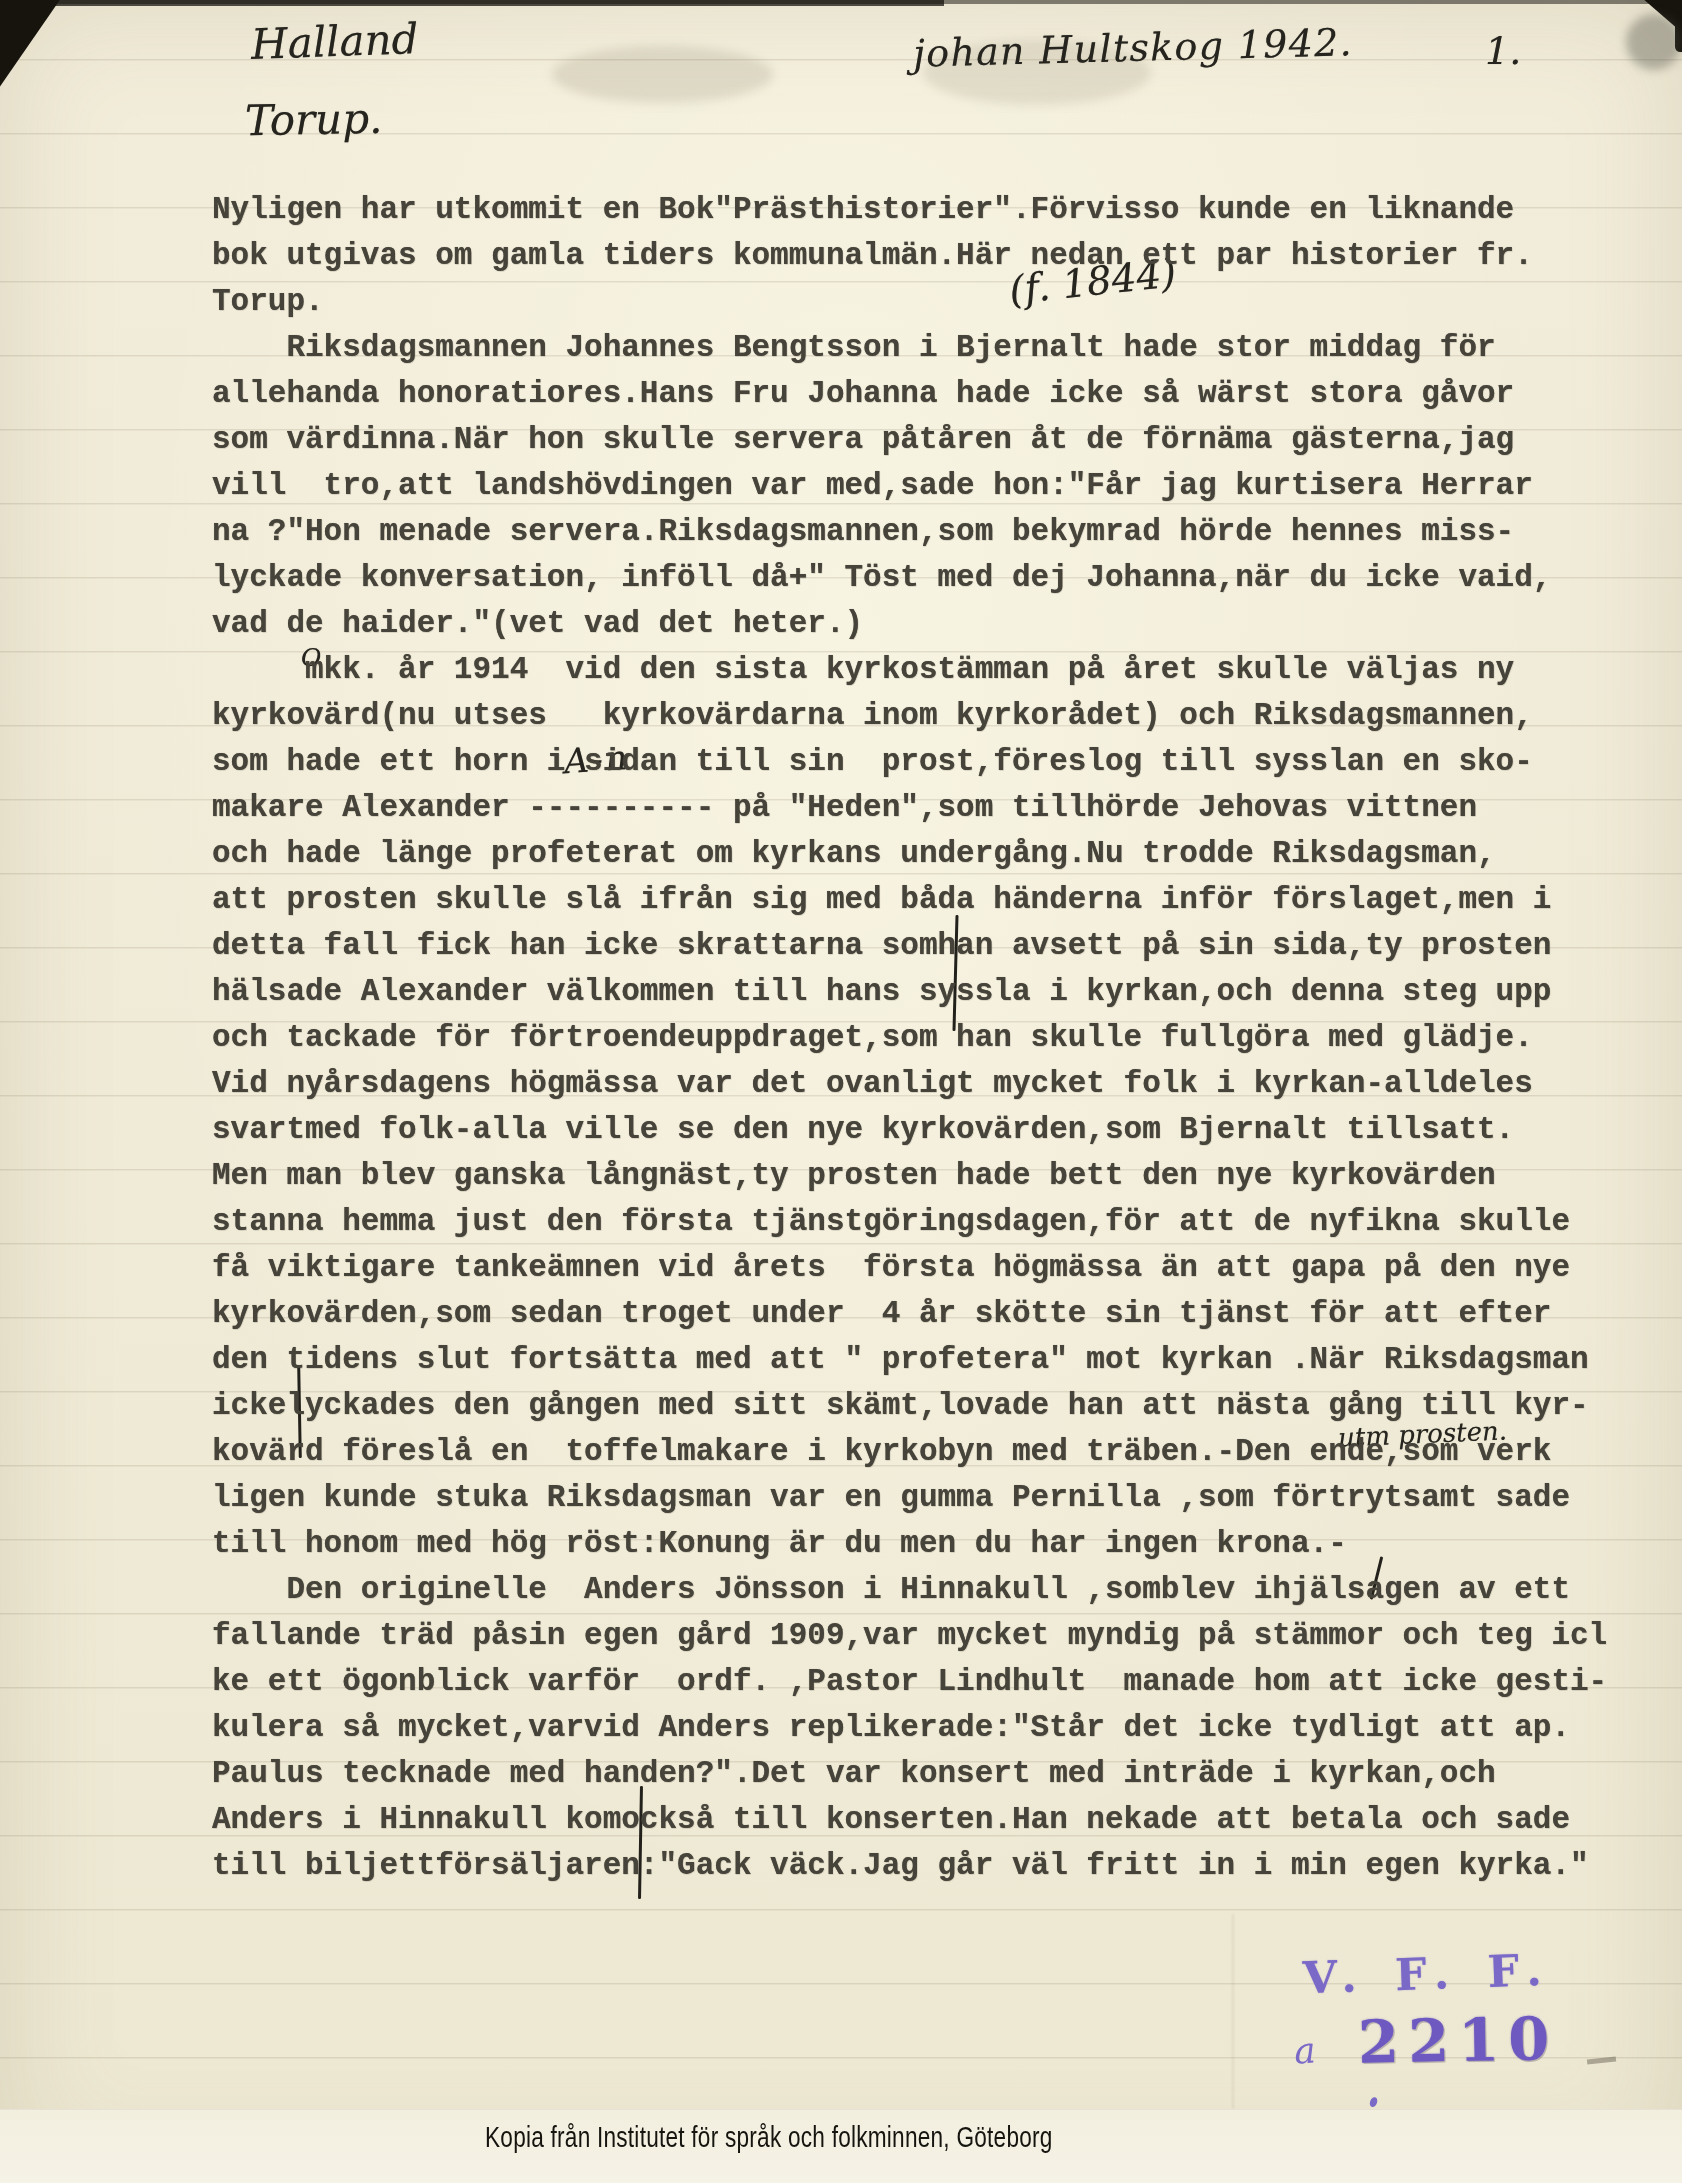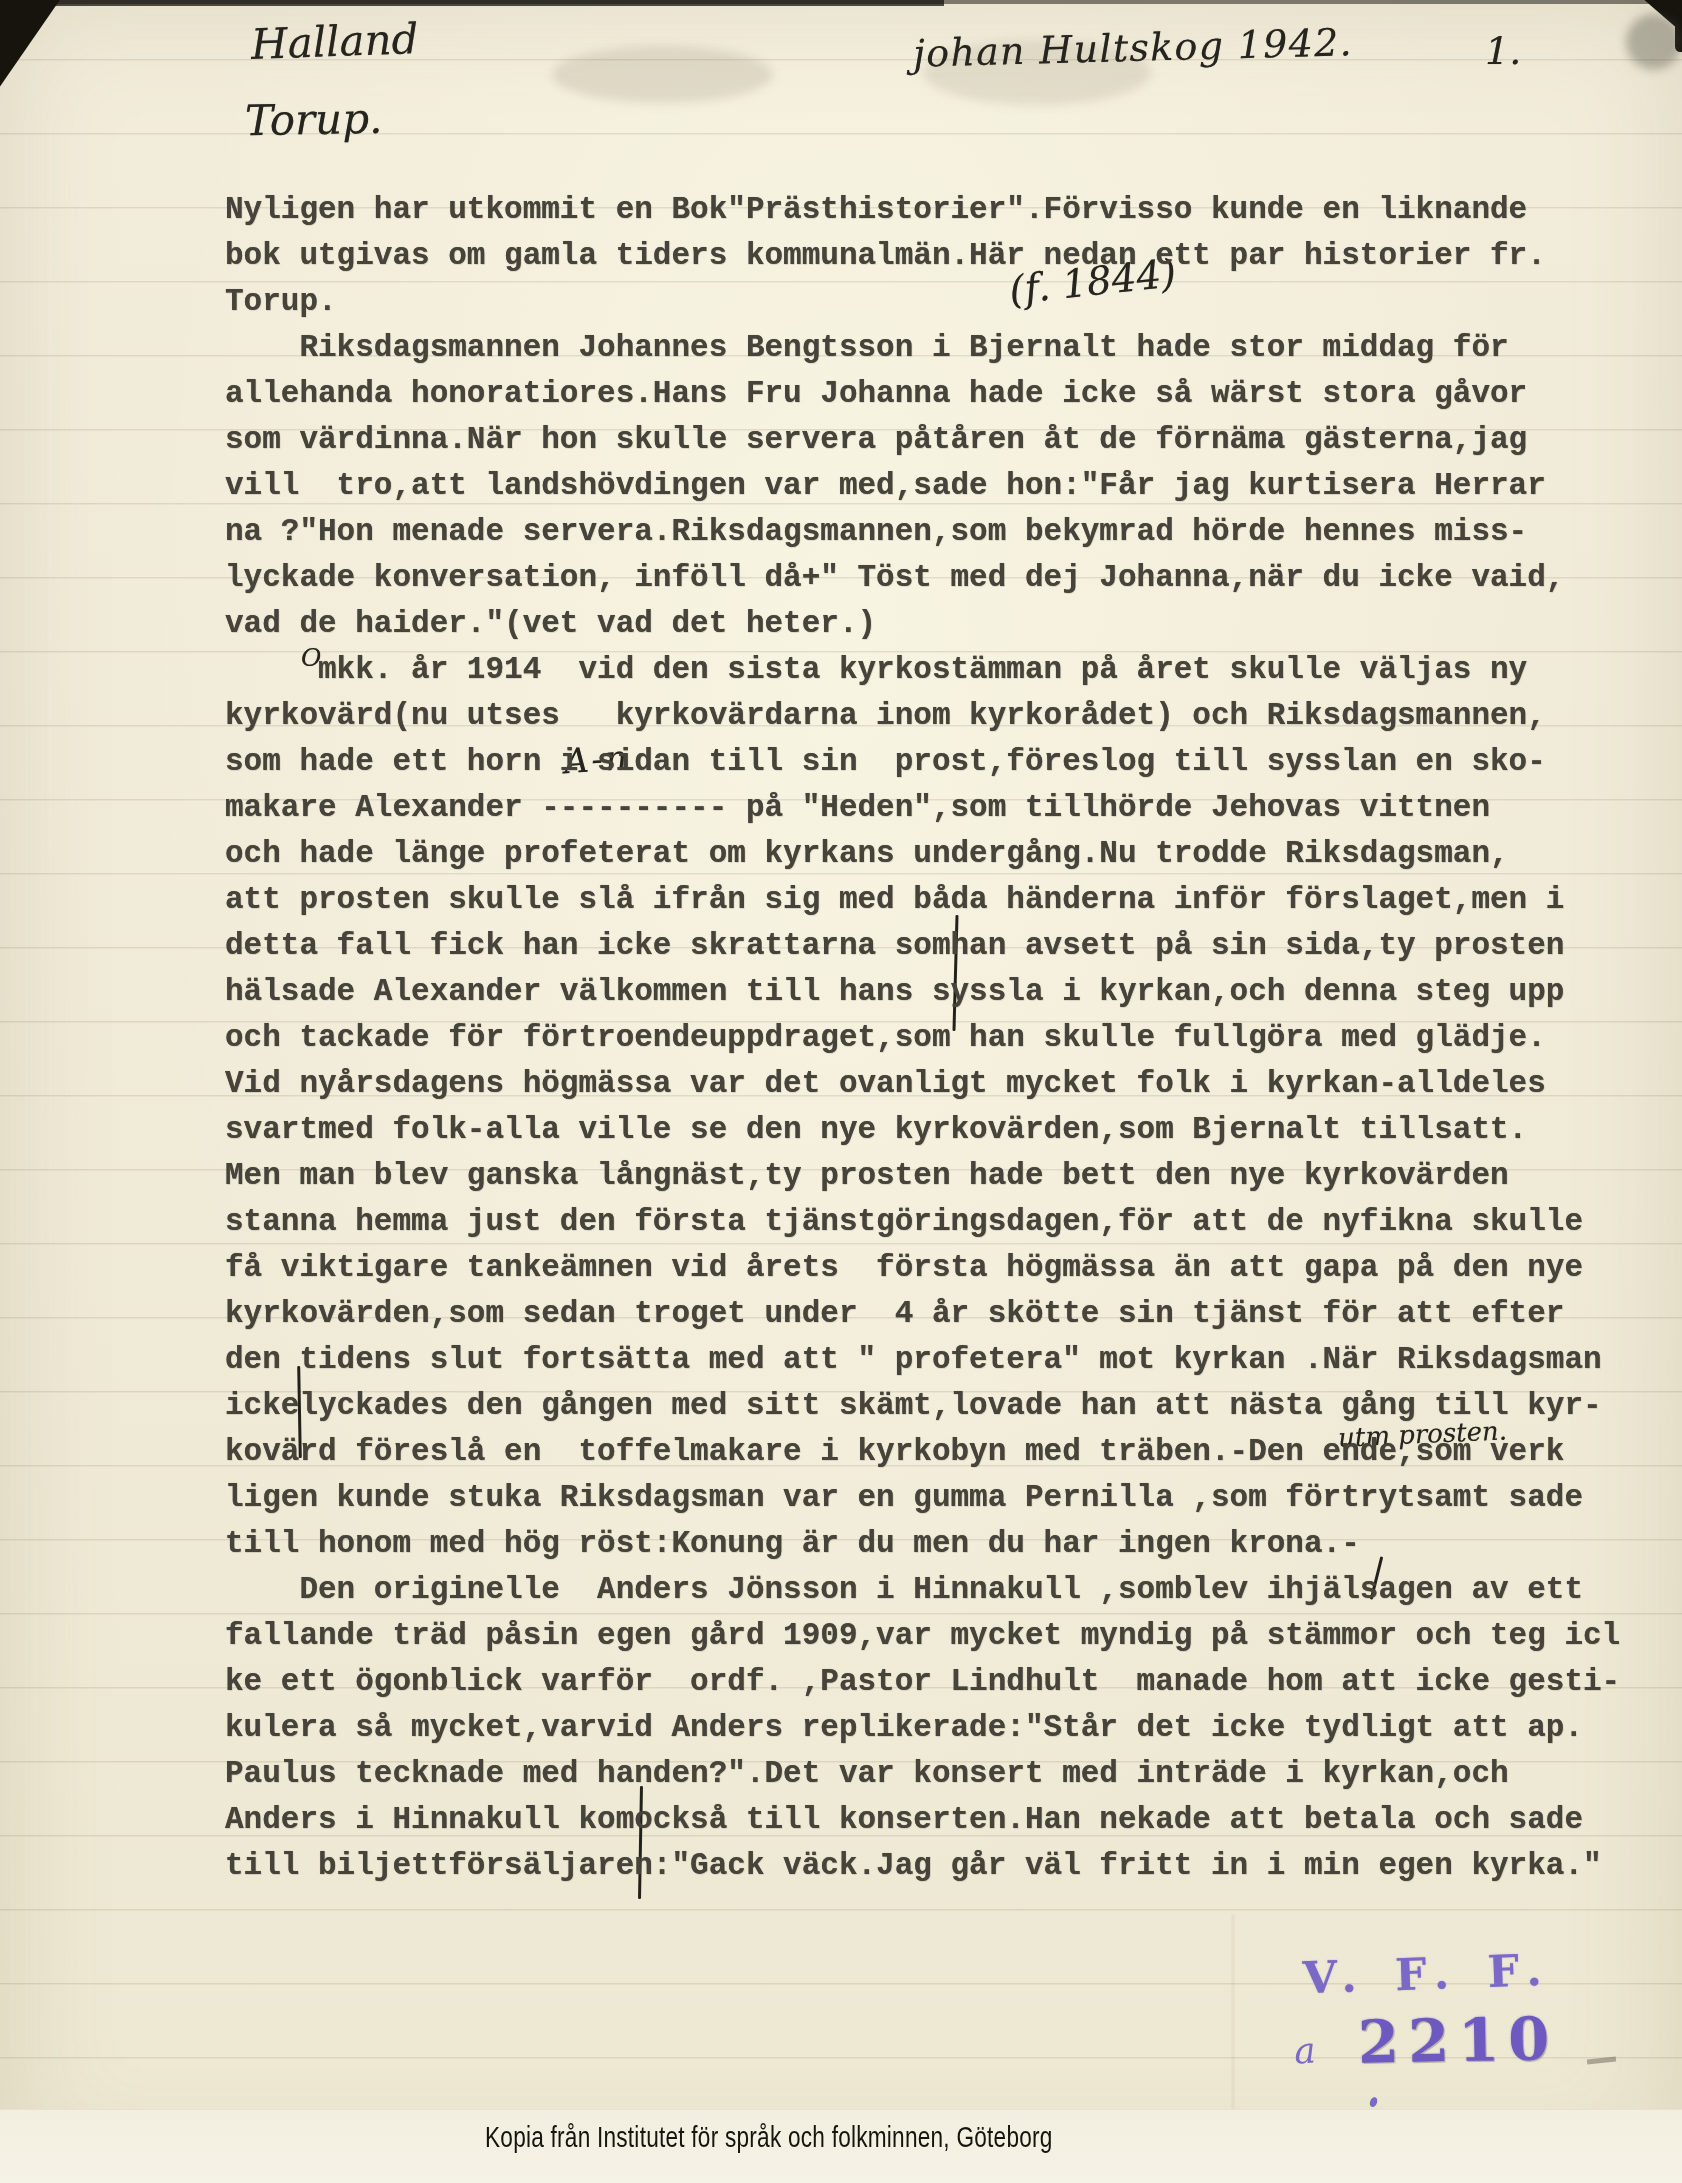--- a/index.html
+++ b/index.html
@@ -32,21 +32,21 @@
   .edge-right-sliver{position:absolute;right:0;top:0;width:8.5px;height:52px;background:#17140e;border-bottom-left-radius:5.2px;}
   .smudge{position:absolute;filter:blur(4.6px);border-radius:50%;}
   .smudge.b1{left:552px;top:46px;width:221px;height:57px;background:rgba(110,104,78,0.16);}
   .smudge.b2{left:923px;top:40px;width:228px;height:65px;background:rgba(110,104,78,0.14);}
   .smudge.b3{left:1626px;top:14.3px;width:56px;height:56px;background:rgba(70,68,60,0.35);}
   .streak{position:absolute;left:1232px;top:1914px;width:2px;height:195px;background:rgba(100,90,70,0.10);filter:blur(1.3px);}
   .graydash{position:absolute;left:1587px;top:2058px;width:29px;height:4.6px;background:rgba(90,85,70,0.45);transform:rotate(-6deg);filter:blur(0.7px);}
 
   
   .typed{
-    position:absolute;left:225px;top:187px;
+    position:absolute;left:212px;top:187px;
     font-family:"Liberation Mono", monospace;
     font-size:31px;font-weight:bold;line-height:46px;
     color:#46433a;white-space:pre;
     text-shadow:0 0 0.7px rgba(70,65,52,0.65), 0.7px 0.7px 0 rgba(70,65,52,0.12);
   }
   .tline{height:46px;}
 
   
   .hw{
     position:absolute;

